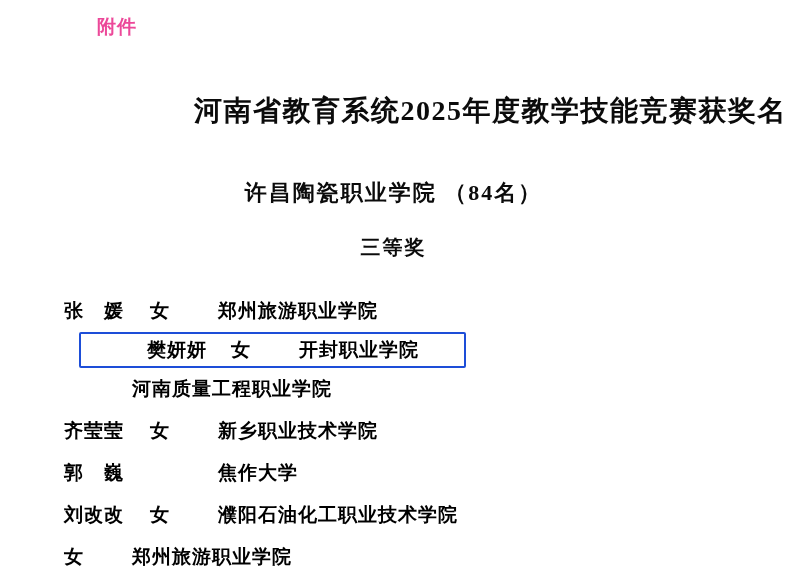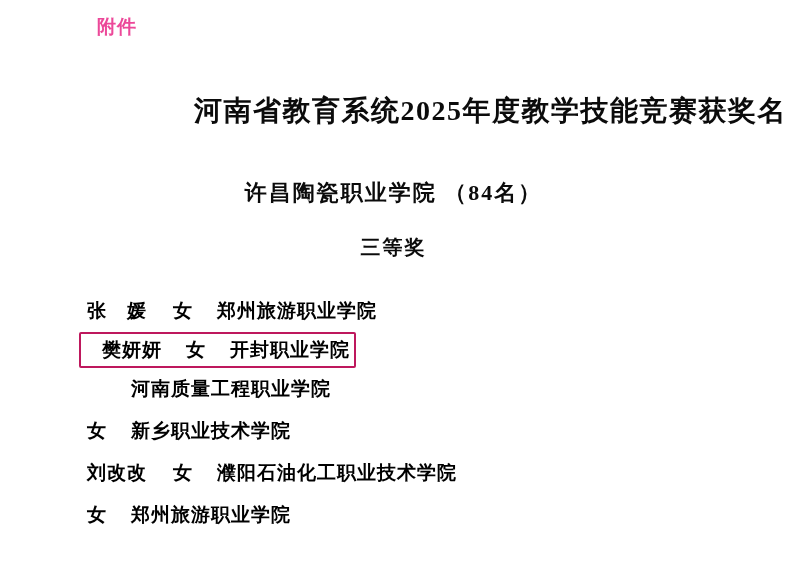--- a/index.html
+++ b/index.html
@@ -67,21 +67,21 @@
     position: absolute;
     left: 0;
     top: 290px;
     width: 787px;
   }
   .entry-row {
     position: relative;
     height: 42px;
     display: flex;
     align-items: center;
-    padding-left: 87px;
+    padding-left: 64px;
     box-sizing: border-box;
   }
   .entry-row .name {
     display: inline-block;
     width: 86px;
     font-size: 19px;
     font-weight: 700;
     letter-spacing: 1px;
     white-space: pre;
   }
@@ -90,28 +90,30 @@
     width: 44px;
     font-size: 19px;
     font-weight: 700;
     letter-spacing: 1px;
   }
   .entry-row .org {
     display: inline-block;
     font-size: 19px;
     font-weight: 700;
     letter-spacing: 1px;
+    margin-left: 24px;
   }
   .entry-row.highlighted {
-    border: 2px solid #be185d;
+    border: 2px solid #1d4ed8;
     border-radius: 2px;
-    width: 277px;
+    width: 387px;
     margin-left: 79px;
     padding-left: 21px;
     height: 36px;
+    justify-content: center;
   }
   .entry-row.highlighted .name { width: 84px; }
   .entry-row.highlighted .gender { width: 44px; }
 </style>
 </head>
 <body>
 
 <div class="page">
 
   <div class="attachment-label">附件</div>
@@ -135,24 +137,30 @@
       <span class="gender">女</span>
       <span class="org">开封职业学院</span>
     </div>
 
     <div class="entry-row">
       <span class="gender"></span>
       <span class="org">河南质量工程职业学院</span>
     </div>
 
     <div class="entry-row">
+      <span class="name">齐莹莹</span>
       <span class="gender">女</span>
       <span class="org">新乡职业技术学院</span>
     </div>
 
+    <div class="entry-row">
+      <span class="name">郭　巍</span>
+      <span class="gender"></span>
+      <span class="org">焦作大学</span>
+    </div>
 
     <div class="entry-row">
       <span class="name">刘改改</span>
       <span class="gender">女</span>
       <span class="org">濮阳石油化工职业技术学院</span>
     </div>
 
     <div class="entry-row">
       <span class="gender">女</span>
       <span class="org">郑州旅游职业学院</span>

